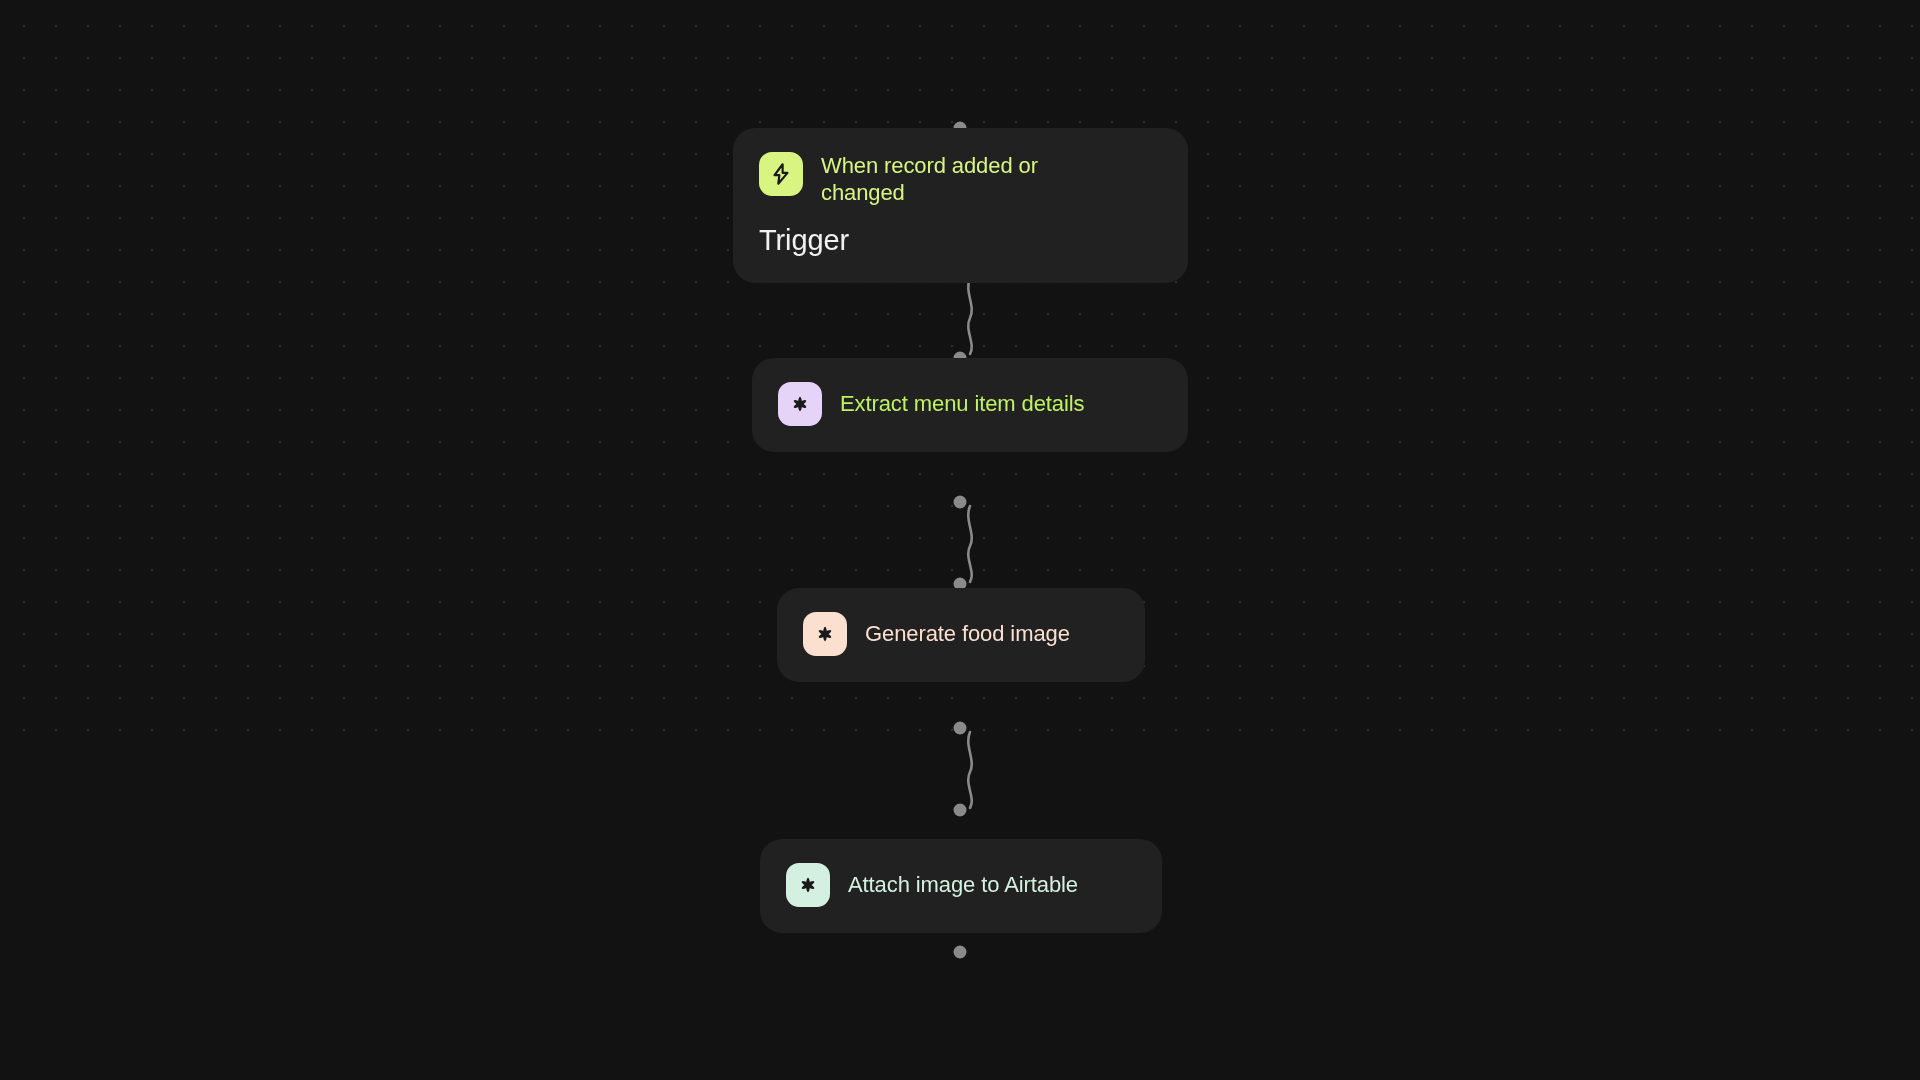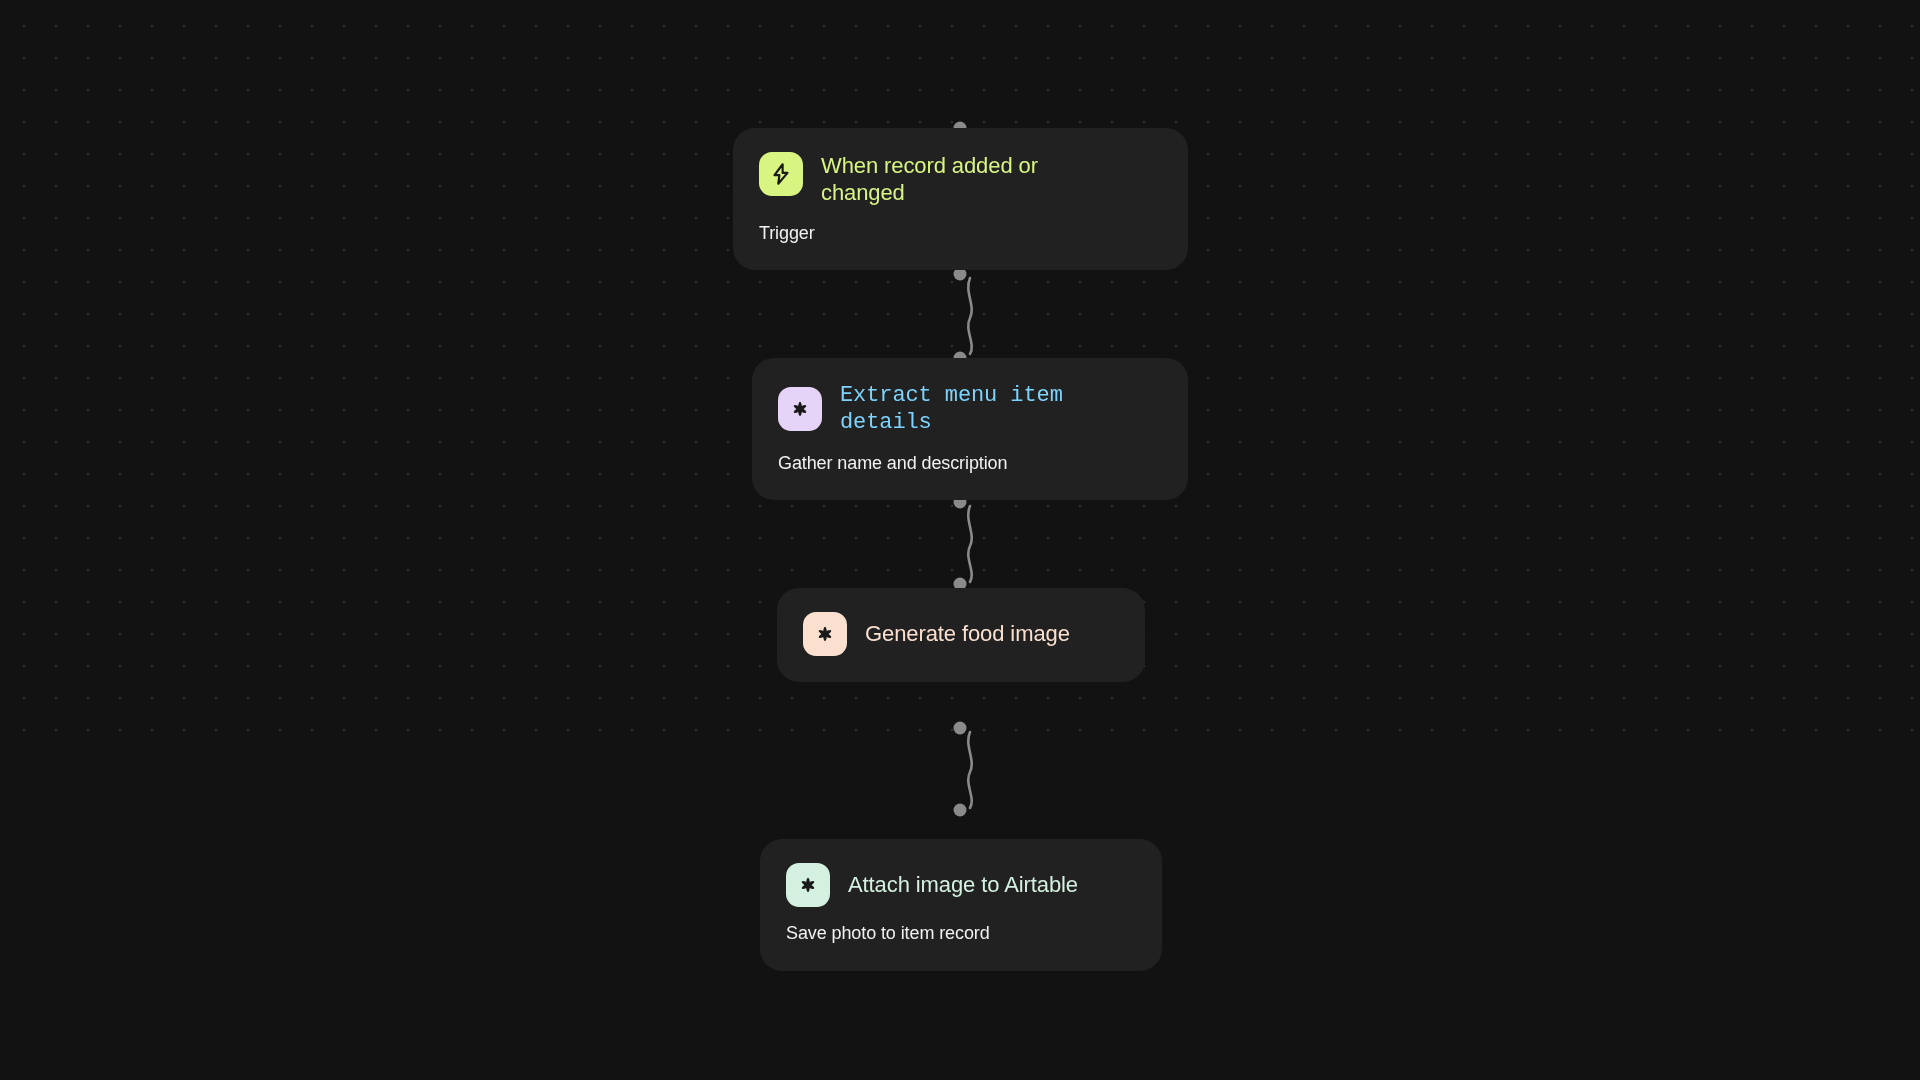--- a/index.html
+++ b/index.html
@@ -68,21 +68,21 @@
   .node-badge svg { display: block; }
 
   .node-title {
     font-size: 22px;
     line-height: 1.24;
     font-weight: 500;
     letter-spacing: -0.1px;
   }
 
   .node-subtitle {
-    font-size: 18px;
+    font-size: 29px;
     line-height: 1.2;
     font-weight: 400;
     color: #f1f1f1;
     letter-spacing: -0.1px;
   }
 
   
   #node-trigger   { left: 733px; top: 128px;  width: 455px; }
   #node-extract   { left: 752px; top: 358px;  width: 436px; }
   #node-generate  { left: 777px; top: 588px;  width: 368px; }
@@ -140,23 +140,22 @@
     <div class="node-head">
       <div class="node-badge" style="background:#e5d4f8;">
         <svg width="26" height="26" viewBox="0 0 24 24" fill="#1a1a1a">
           <g transform="translate(12,12)">
             <ellipse rx="1.85" ry="6.6" cy="0"></ellipse>
             <ellipse rx="1.85" ry="6.6" cy="0" transform="rotate(60)"></ellipse>
             <ellipse rx="1.85" ry="6.6" cy="0" transform="rotate(120)"></ellipse>
           </g>
         </svg>
       </div>
-      <div class="node-title" style="color:#7dd3fc;font-family:Liberation Mono, monospace;">Extract menu item details</div>
+      <div class="node-title" style="color:#bef264;">Extract menu item details</div>
     </div>
-    <div class="node-subtitle">Gather name and description</div>
   </div>
 
   <div class="node" id="node-generate">
     <div class="node-head">
       <div class="node-badge" style="background:#fbe0d0;">
         <svg width="26" height="26" viewBox="0 0 24 24" fill="#1a1a1a">
           <g transform="translate(12,12)">
             <ellipse rx="1.85" ry="6.6" cy="0"></ellipse>
             <ellipse rx="1.85" ry="6.6" cy="0" transform="rotate(60)"></ellipse>
             <ellipse rx="1.85" ry="6.6" cy="0" transform="rotate(120)"></ellipse>
@@ -173,16 +172,15 @@
         <svg width="26" height="26" viewBox="0 0 24 24" fill="#1a1a1a">
           <g transform="translate(12,12)">
             <ellipse rx="1.85" ry="6.6" cy="0"></ellipse>
             <ellipse rx="1.85" ry="6.6" cy="0" transform="rotate(60)"></ellipse>
             <ellipse rx="1.85" ry="6.6" cy="0" transform="rotate(120)"></ellipse>
           </g>
         </svg>
       </div>
       <div class="node-title" style="color:#d4f0e0;">Attach image to Airtable</div>
     </div>
-    <div class="node-subtitle">Save photo to item record</div>
   </div>
 
 </div>
 
 </body></html>

